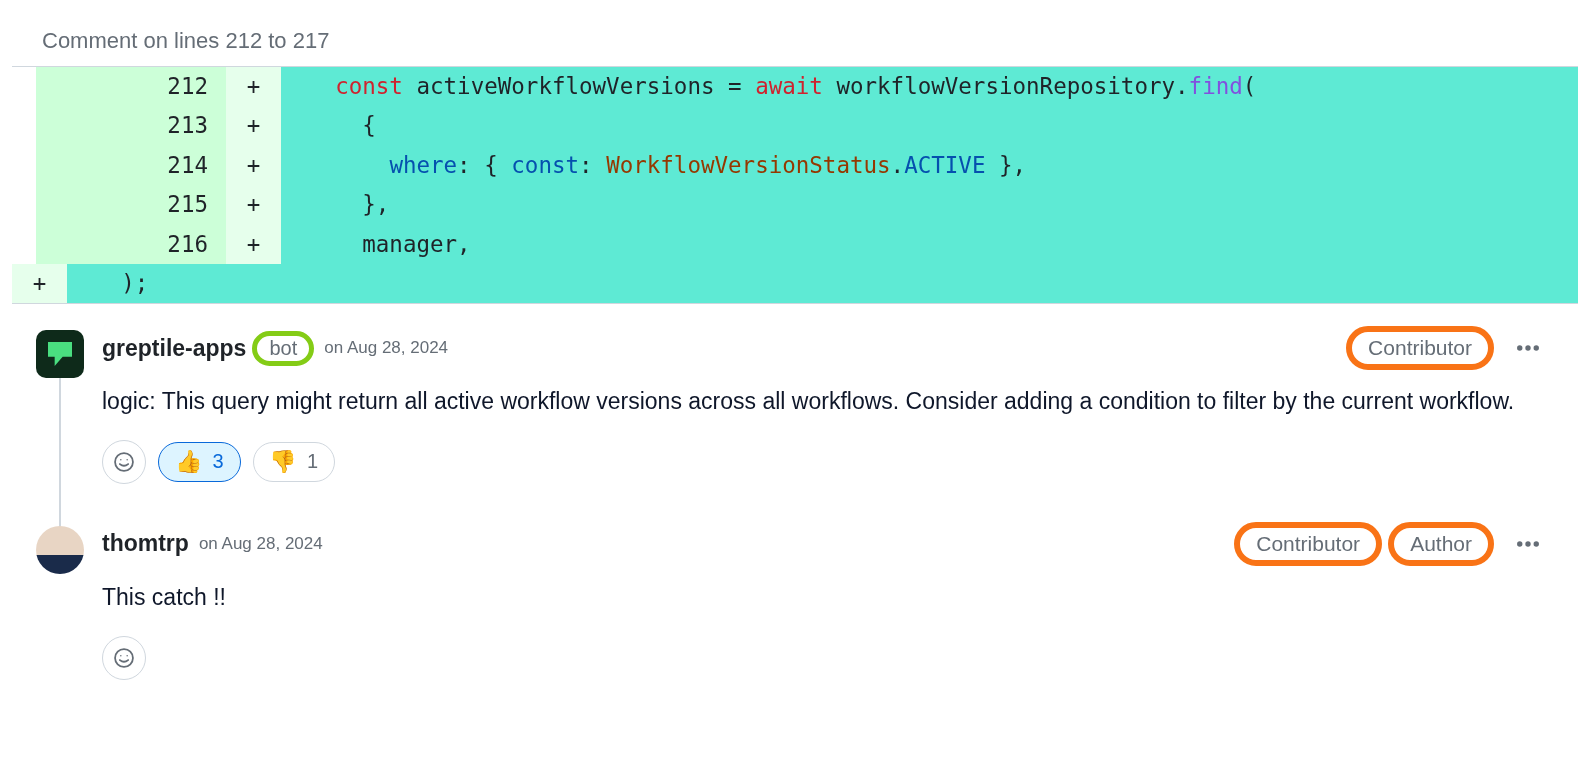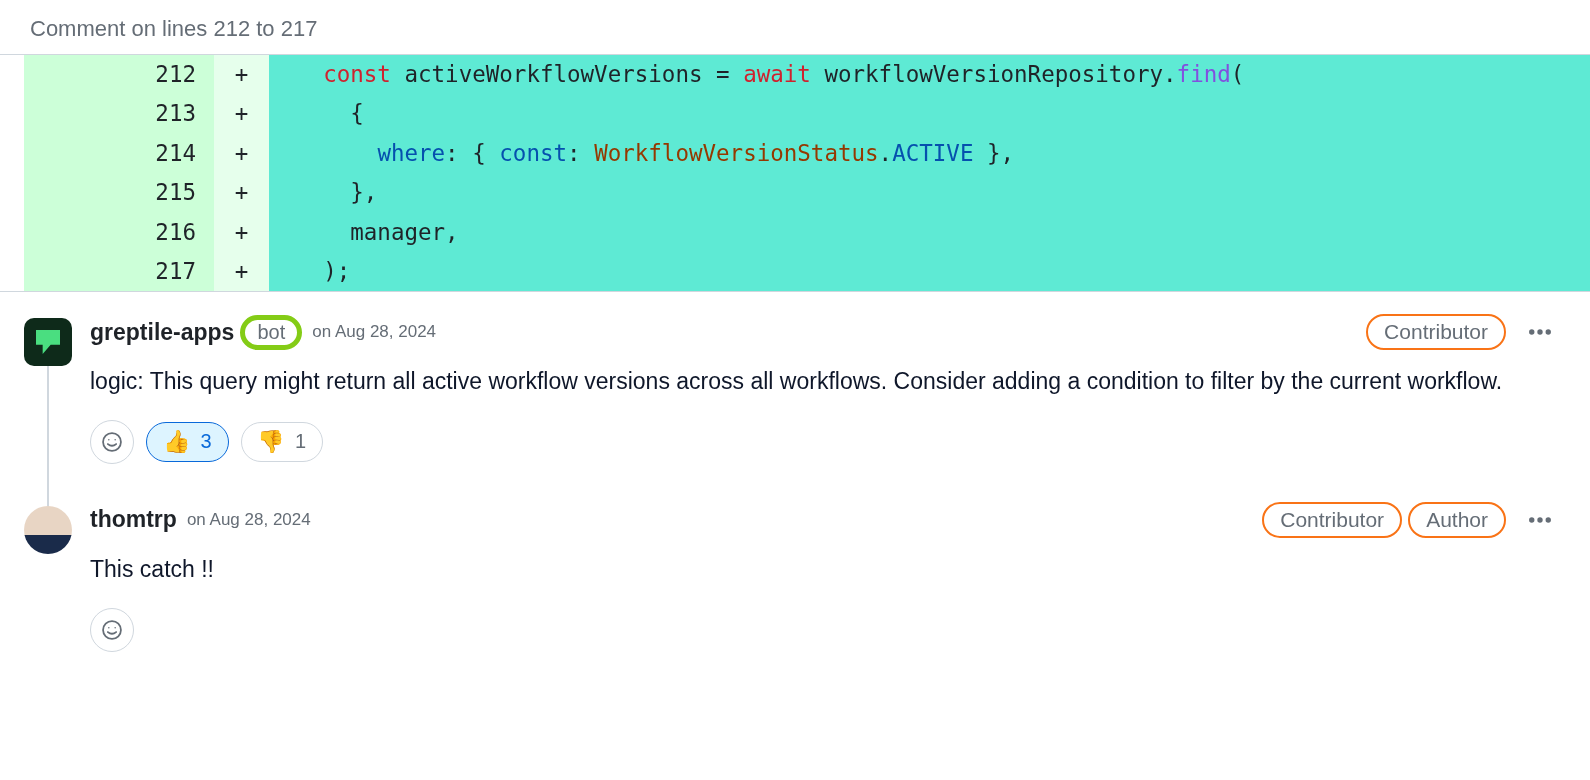--- a/index.html
+++ b/index.html
@@ -2,21 +2,21 @@
 <html><head>
   <meta charset="utf-8">
   <style>
     * { margin: 0; padding: 0; box-sizing: border-box; }
     body {
       font-family: -apple-system, BlinkMacSystemFont, "Segoe UI", Helvetica, Arial, sans-serif;
       color: #1f2328;
       background: #ffffff;
       width: 1590px;
     }
-    .container { padding: 0; }
+    .container { padding: 12px; }
     .comment-header-top {
       padding: 16px 30px 12px 30px;
       color: #656d76;
       font-size: 22px;
     }
     .code-block {
       font-family: ui-monospace, SFMono-Regular, "SF Mono", Menlo, Consolas, monospace;
       font-size: 22.5px;
       line-height: 1.75;
       border-top: 1px solid #d0d7de;
@@ -93,21 +93,21 @@
       color: #656d76;
       font-weight: 500;
     }
     .timestamp {
       color: #656d76;
       font-size: 17px;
       margin-left: 4px;
     }
     .spacer { flex: 1; }
     .role-badge {
-      border: 2px solid #f97316;
+      border: 6px solid #f97316;
       border-radius: 24px;
       padding: 4px 16px;
       font-size: 21px;
       color: #656d76;
       font-weight: 500;
     }
     .kebab {
       width: 40px;
       display: flex;
       align-items: center;
@@ -199,21 +199,20 @@
         <div class="line-num">215</div>
         <div class="plus-col">+</div>
         <div class="code-content"><span>      },</span></div>
       </div>
       <div class="code-line">
         <div class="line-num">216</div>
         <div class="plus-col">+</div>
         <div class="code-content"><span>      manager,</span></div>
       </div>
       <div class="code-line">
-        <div class="line-num">217</div>
         <div class="plus-col">+</div>
         <div class="code-content"><span>    );</span></div>
       </div>
     </div>
 
   <div id="comments-region">
       <div class="comment-item">
         <div class="timeline-line"></div>
         <div class="avatar square">
           <svg viewBox="0 0 24 24" fill="#4ade80">

